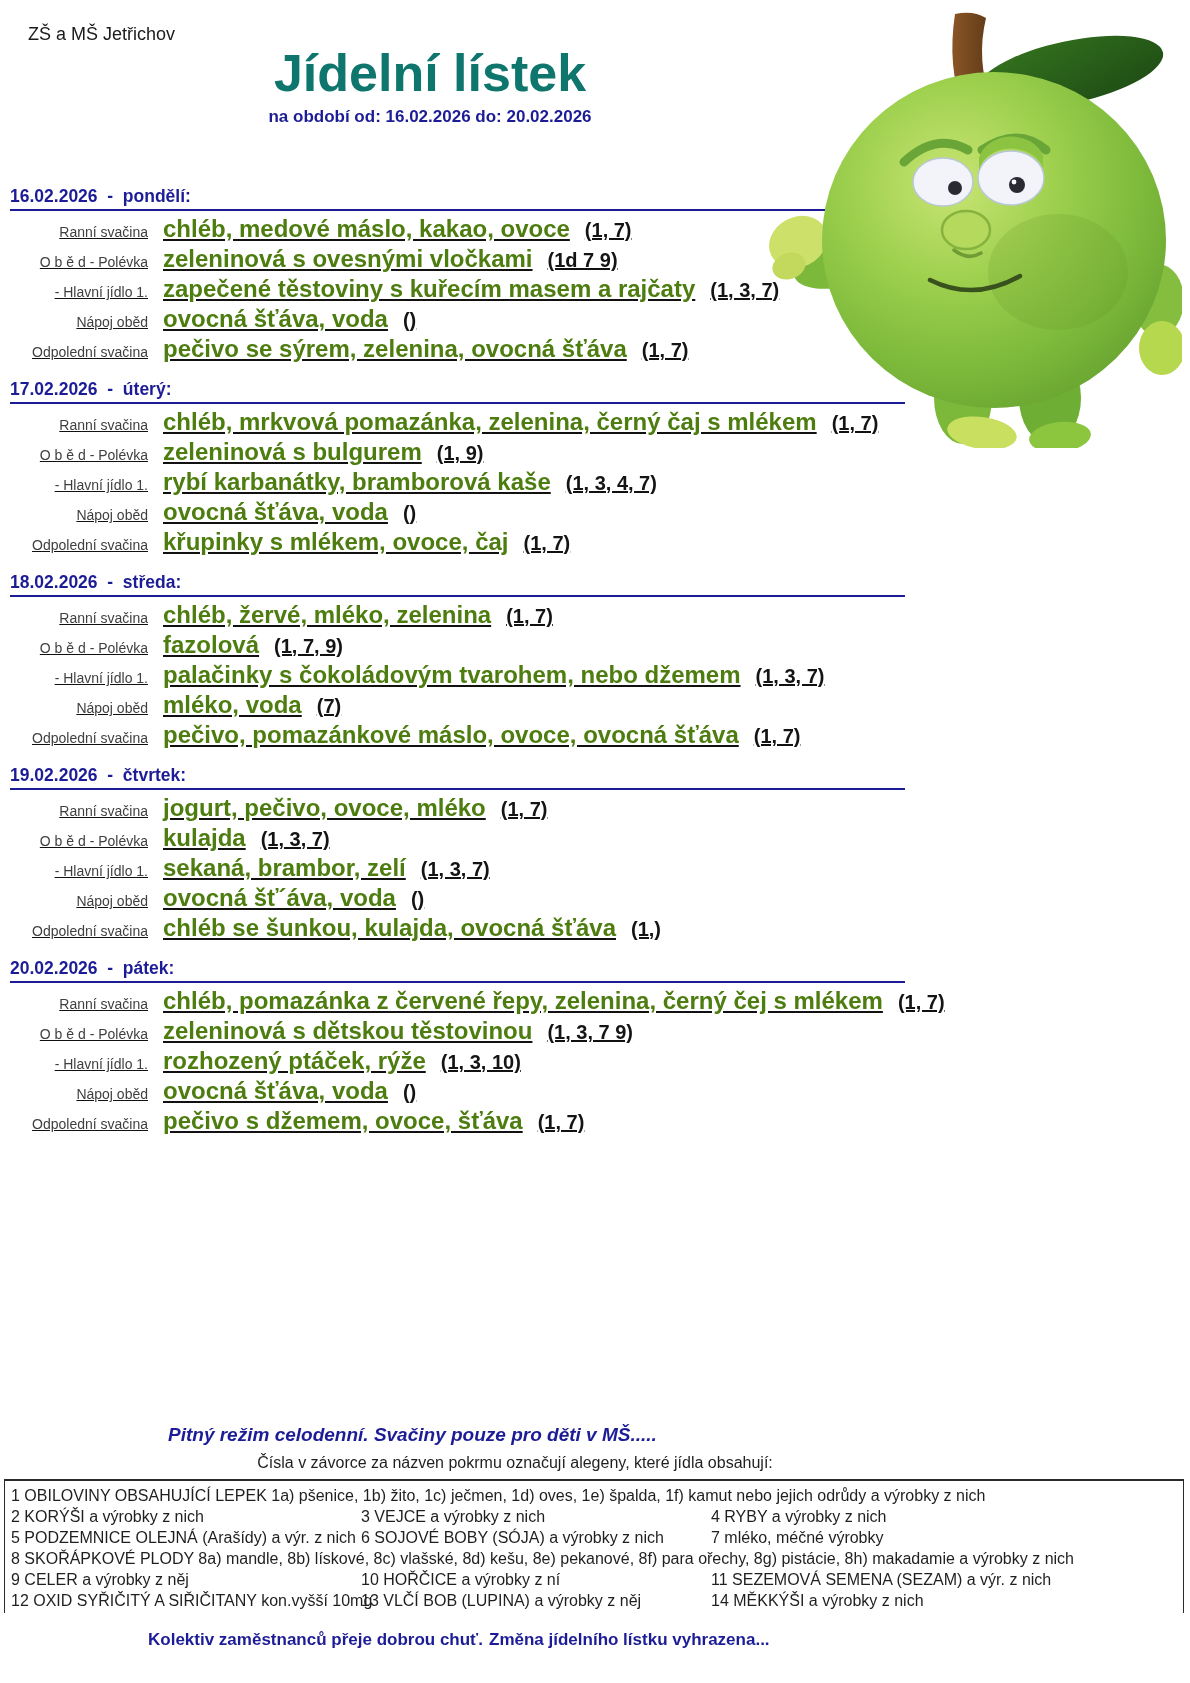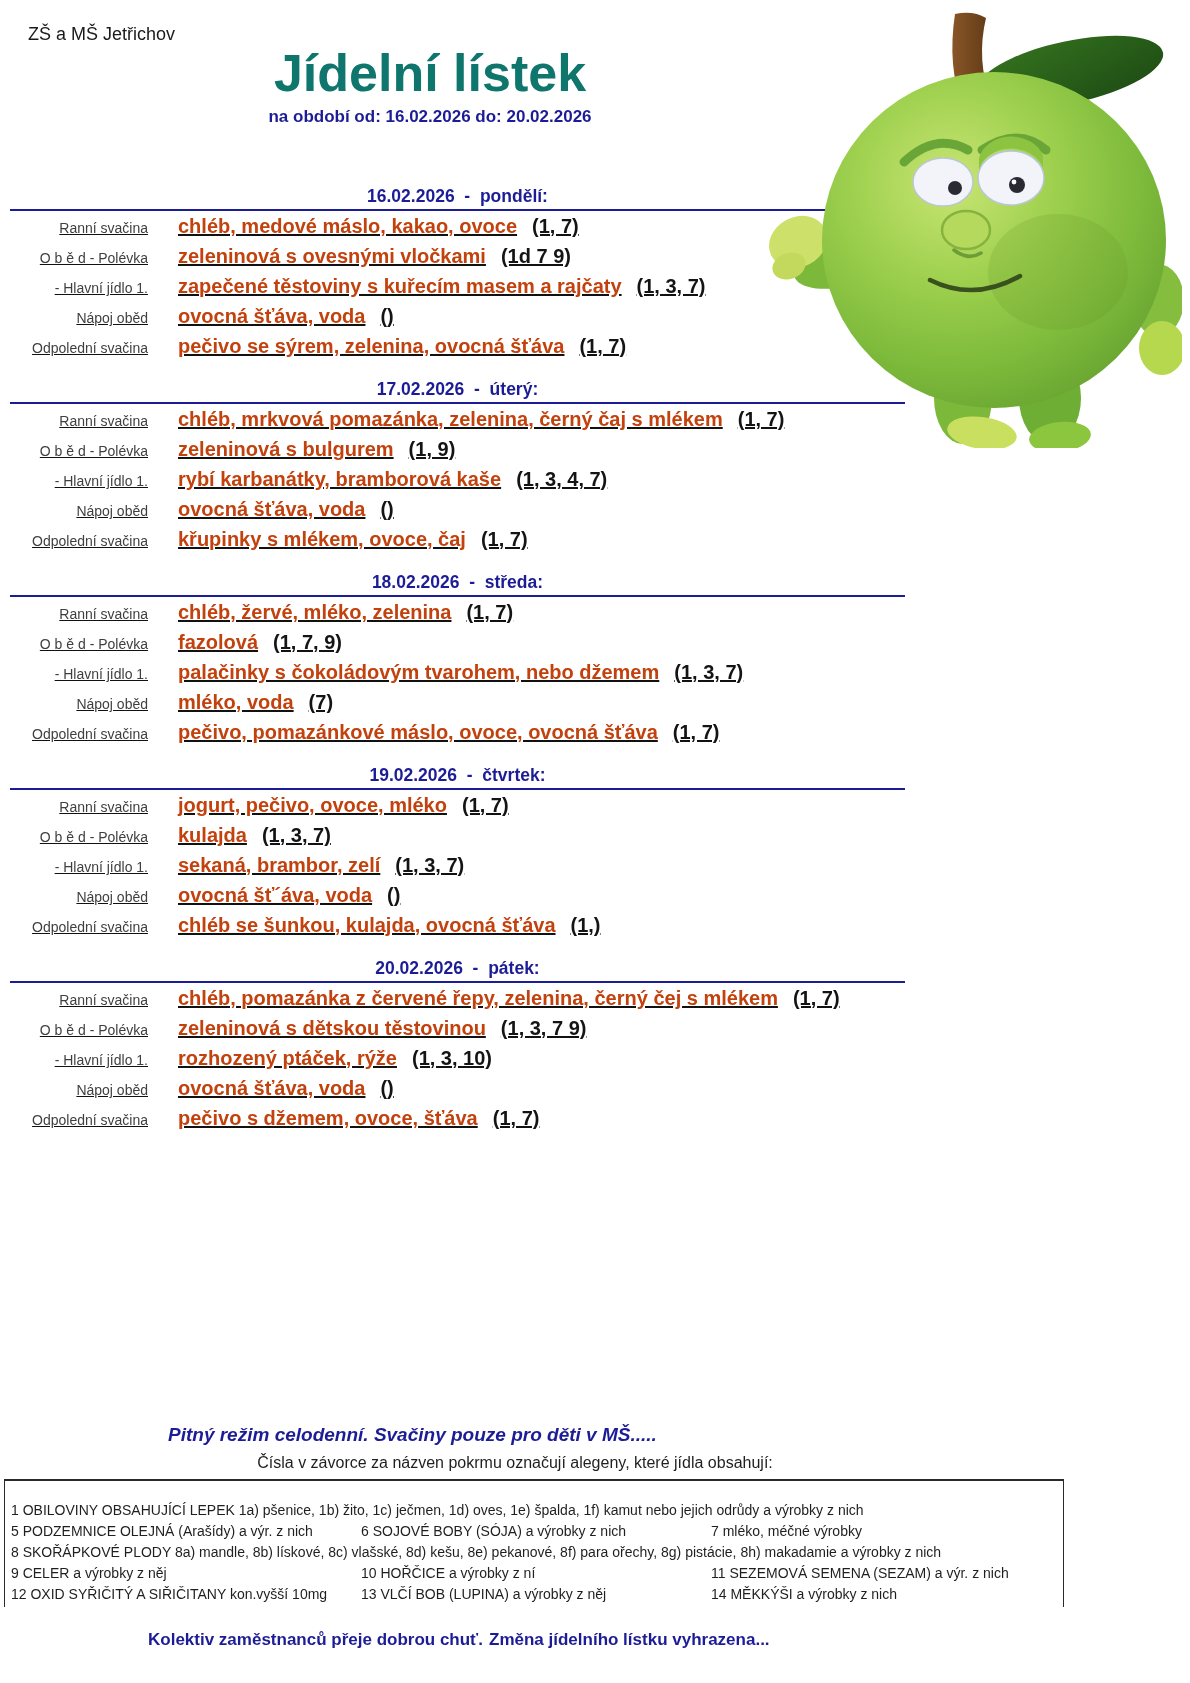--- a/index.html
+++ b/index.html
@@ -11,34 +11,34 @@
   .header-center{position:absolute;top:46px;left:0;width:860px;text-align:center;}
   .title{font-size:52px;font-weight:bold;color:#0f766e;letter-spacing:0px;line-height:1.05;}
   .period{margin-top:6px;font-size:17px;font-weight:bold;color:#1c1c96;}
   
   .mascot{position:absolute;left:758px;top:0px;width:424px;height:448px;z-index:5;}
   
   #days{position:absolute;top:186px;left:10px;right:0;z-index:1;}
   .day-block{margin-bottom:14px;}
   .day-header{
     width:895px;font-size:17.5px;font-weight:bold;color:#1c1c96;
-    padding-bottom:3px;border-bottom:2px solid #1c1c96;line-height:20px;white-space:pre;text-align:center;
+    padding-bottom:3px;border-bottom:2px solid #1c1c96;line-height:20px;white-space:pre;
   }
   .day-rows{margin-top:4px;}
   .menu-row{display:flex;align-items:baseline;height:30px;white-space:nowrap;text-decoration:underline;}
   .row-label{width:138px;flex:0 0 138px;text-align:right;font-size:14px;color:#3f3f3f;}
-  .row-text{margin-left:30px;font-size:20px;font-weight:bold;color:#c2410c;}
+  .row-text{margin-left:15px;font-size:24px;font-weight:bold;color:#4d7c0f;}
   .row-allergens{margin-left:15px;font-size:20px;font-weight:bold;color:#141414;}
   
   .note1{position:absolute;top:1424px;left:140px;font-size:19px;font-weight:bold;font-style:italic;color:#1c1c96;white-space:nowrap;margin-left:28px;}
   .note2{position:absolute;top:1454px;left:0;width:1030px;text-align:center;font-size:16px;color:#1f1f1f;}
   .allergen-table{
-    position:absolute;top:1479px;left:4px;width:1060px;box-sizing:border-box;
+    position:absolute;top:1479px;left:4px;width:1180px;box-sizing:border-box;
     border-top:2px solid #2a2a2a;border-left:1px solid #2a2a2a;border-right:1px solid #2a2a2a;
-    padding:19px 0 2px 6px;font-size:14px;color:#1f1f1f;
+    padding:4px 0 2px 6px;font-size:16px;color:#1f1f1f;
   }
   .allergen-row{display:grid;grid-template-columns:350px 350px 1fr;line-height:21px;white-space:nowrap;}
   .allergen-row.single{display:block;}
   .closing-left{position:absolute;top:1630px;left:148px;font-size:17px;font-weight:bold;color:#1c1c96;white-space:nowrap;}
   .closing-right{position:absolute;top:1630px;left:489px;font-size:17px;font-weight:bold;color:#1c1c96;white-space:nowrap;}
 </style>
 </head>
 <body>
 
 <div id="page">
@@ -285,20 +285,25 @@
   </div>
 
   <div class="note1">Pitný režim celodenní. Svačiny pouze pro děti v MŠ.....</div>
   <div class="note2">Čísla v závorce za názven pokrmu označují alegeny, které jídla obsahují:</div>
 
   <div class="allergen-table">
       <div class="allergen-row single">
         <div class="allergen-cell">1 OBILOVINY OBSAHUJÍCÍ LEPEK 1a) pšenice, 1b) žito, 1c) ječmen, 1d) oves, 1e) špalda, 1f) kamut nebo jejich odrůdy a výrobky z nich</div>
       </div>
       <div class="allergen-row">
+        <div class="allergen-cell">2 KORÝŠI a výrobky z nich</div>
+        <div class="allergen-cell">3 VEJCE a výrobky z nich</div>
+        <div class="allergen-cell">4 RYBY a výrobky z nich</div>
+      </div>
+      <div class="allergen-row">
         <div class="allergen-cell">5 PODZEMNICE OLEJNÁ (Arašídy) a výr. z nich</div>
         <div class="allergen-cell">6 SOJOVÉ BOBY (SÓJA) a výrobky z nich</div>
         <div class="allergen-cell">7 mléko, méčné výrobky</div>
       </div>
       <div class="allergen-row single">
         <div class="allergen-cell">8 SKOŘÁPKOVÉ PLODY 8a) mandle, 8b) lískové, 8c) vlašské, 8d) kešu, 8e) pekanové, 8f) para ořechy, 8g) pistácie, 8h) makadamie a výrobky z nich</div>
       </div>
       <div class="allergen-row">
         <div class="allergen-cell">9 CELER a výrobky z něj</div>
         <div class="allergen-cell">10 HOŘČICE a výrobky z ní</div>

